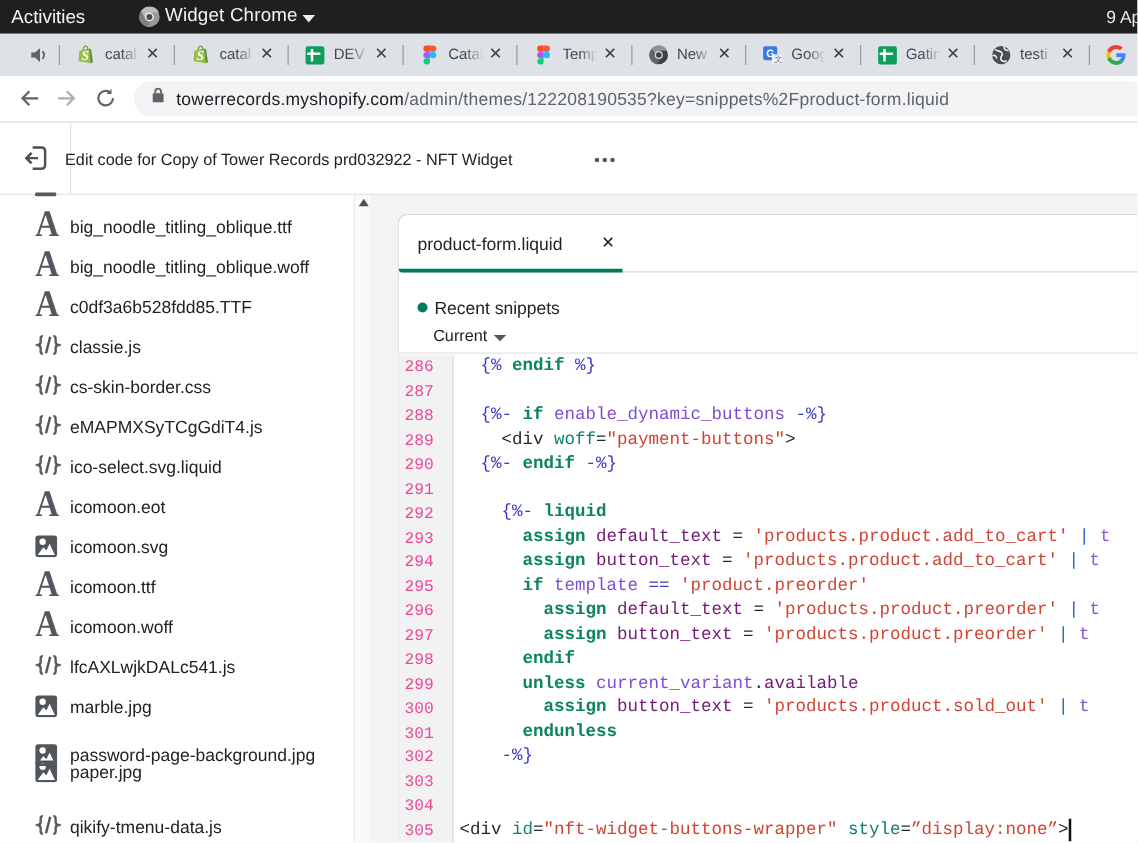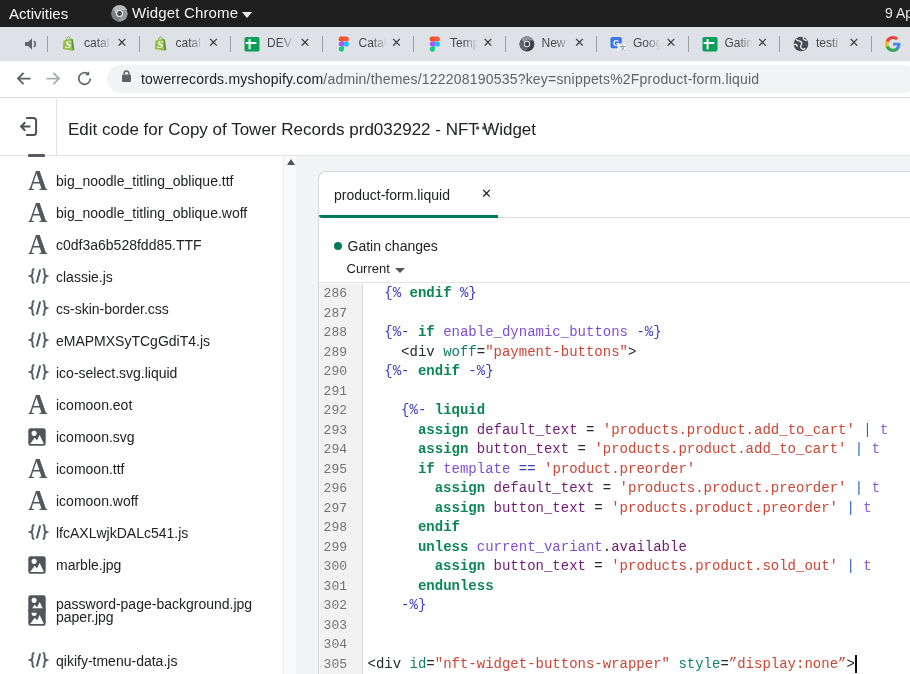--- a/index.html
+++ b/index.html
@@ -25,21 +25,21 @@
 
 
 #toolbar { position:absolute; left:0; top:61px; width:910px; height:37px; background:#fff; border-bottom:1px solid #dadce0; }
 #omnibox { position:absolute; left:107px; top:4px; width:810px; height:28px; background:#f1f3f4; border-radius:14px; }
 #urltext { position:absolute; left:141px; top:71px; font-size:14px; letter-spacing:0.2px; color:#202124; white-space:nowrap;text-align:center; }
 #urltext .dim { color:#5f6368; }
 
 
 #appheader { position:absolute; left:0; top:99px; width:910px; height:56px; background:#fff; }
 #appheader .vline { position:absolute; left:56px; top:0; width:1px; height:56px; background:#e1e3e5; }
-#appheader .title { position:absolute; left:68px; top:21px; font-size:17px; color:#202223; }
+#appheader .title { position:absolute; left:52px; top:21px; font-size:13px; color:#202223; }
 #hborder { position:absolute; left:0; top:155px; width:910px; height:1px; background:#e4e5e7; }
 
 
 #contentbg { position:absolute; left:0; top:156px; width:910px; height:518px; background:#f2f3f5; }
 #sidebar { position:absolute; left:0; top:156px; width:283px; height:518px; background:#fff; }
 .frow { position:absolute; left:0; width:283px; height:32px; }
 .frow .fname { position:absolute; left:56px; top:8px; font-size:14px; color:#202223; white-space:nowrap; }
 .frow .ficon { position:absolute; left:28px; top:4px; width:22px; height:24px; }
 .iconA { font-family:"Liberation Serif", serif; font-weight:bold; font-size:30px; color:#53585e; line-height:21px; text-align:center; width:21px; transform:scaleX(0.88); transform-origin:0 50%; }
 
@@ -55,21 +55,21 @@
 #recent { position:absolute; left:0; top:0; width:592px; height:112px; }
 #recent .dot { position:absolute; left:14.8px; top:69.8px; width:8.7px; height:8.7px; border-radius:50%; background:#007a5c; }
 #recent .rc { position:absolute; left:28.5px; top:66px; font-size:14px; color:#202223; }
 #recent .cur { position:absolute; left:27.5px; top:89px; font-size:13px; color:#202223; }
 #recent .curcaret { position:absolute; left:75.5px; top:95.5px; width:0; height:0; border-left:5px solid transparent; border-right:5px solid transparent; border-top:5.5px solid #55585b; }
 #codesep { position:absolute; left:319px; top:282px; width:591px; height:1px; background:#e4e4e4; }
 
 
 #codearea { position:absolute; left:319px; top:284px; width:591px; height:390px; overflow:hidden; background:#fff; }
 #gutter { position:absolute; left:0; top:0; width:44px; height:391px; background:#f2f2f2; border-right:1px solid #dcdcdc; }
-#gutternums { position:absolute; left:0; top:0; width:28px; padding-right:0px; text-align:right; font-family:"Liberation Mono", monospace; font-size:13px; line-height:19.5px; color:#737373; }
+#gutternums { position:absolute; left:0; top:0; width:28px; padding-right:0px; text-align:right; font-family:"Liberation Mono", monospace; font-size:13px; line-height:19.5px; color:#ec4899; }
 #code { position:absolute; left:48.5px; top:0; font-family:"Liberation Mono", monospace; font-size:14px; line-height:19.5px; color:#24292e; white-space:pre; }
 .k { color:#0c8656; font-weight:bold; }
 .d { color:#3b3bc0; }
 .v { color:#7d4ed2; }
 .df { color:#701a75; }
 .s { color:#cd4535; }
 .p { color:#2a66c2; }
 .f { color:#8a57d8; }
 .a { color:#0e7f6e; }
 .o { color:#3b3bc0; }
@@ -354,21 +354,21 @@
   <div id="sbarrow"></div>
 
   <div id="card">
     <div id="tabrow">
       <span class="label">product-form.liquid</span>
       <span class="closex">✕</span>
       <div class="underline"></div>
     </div>
     <div id="recent">
       <div class="dot"></div>
-      <span class="rc">Gatin changes</span>
+      <span class="rc">Recent snippets</span>
       <span class="cur">Current</span>
       <div class="curcaret"></div>
     </div>
   </div>
   <div id="codesep"></div>
   <div id="codearea">
     <div id="gutter"></div>
     <pre id="gutternums">286
 287
 288

